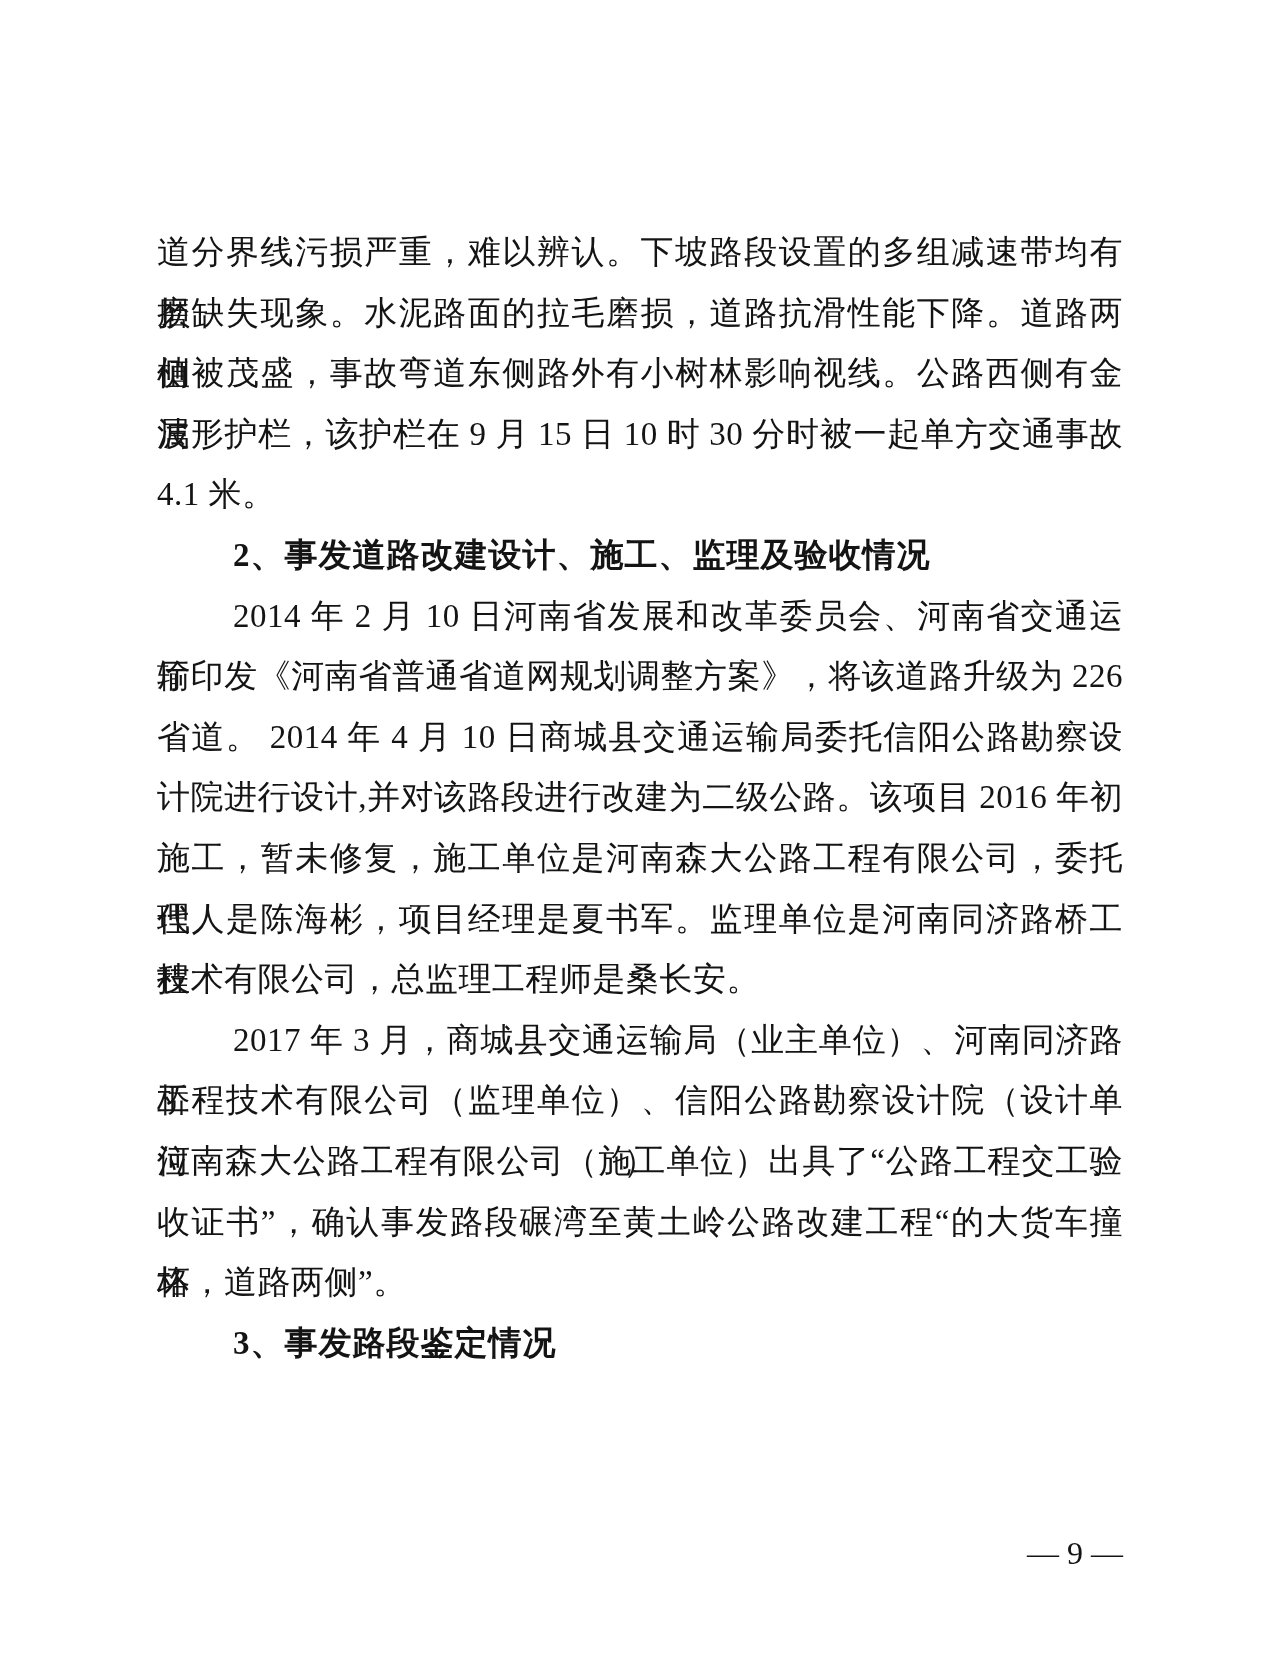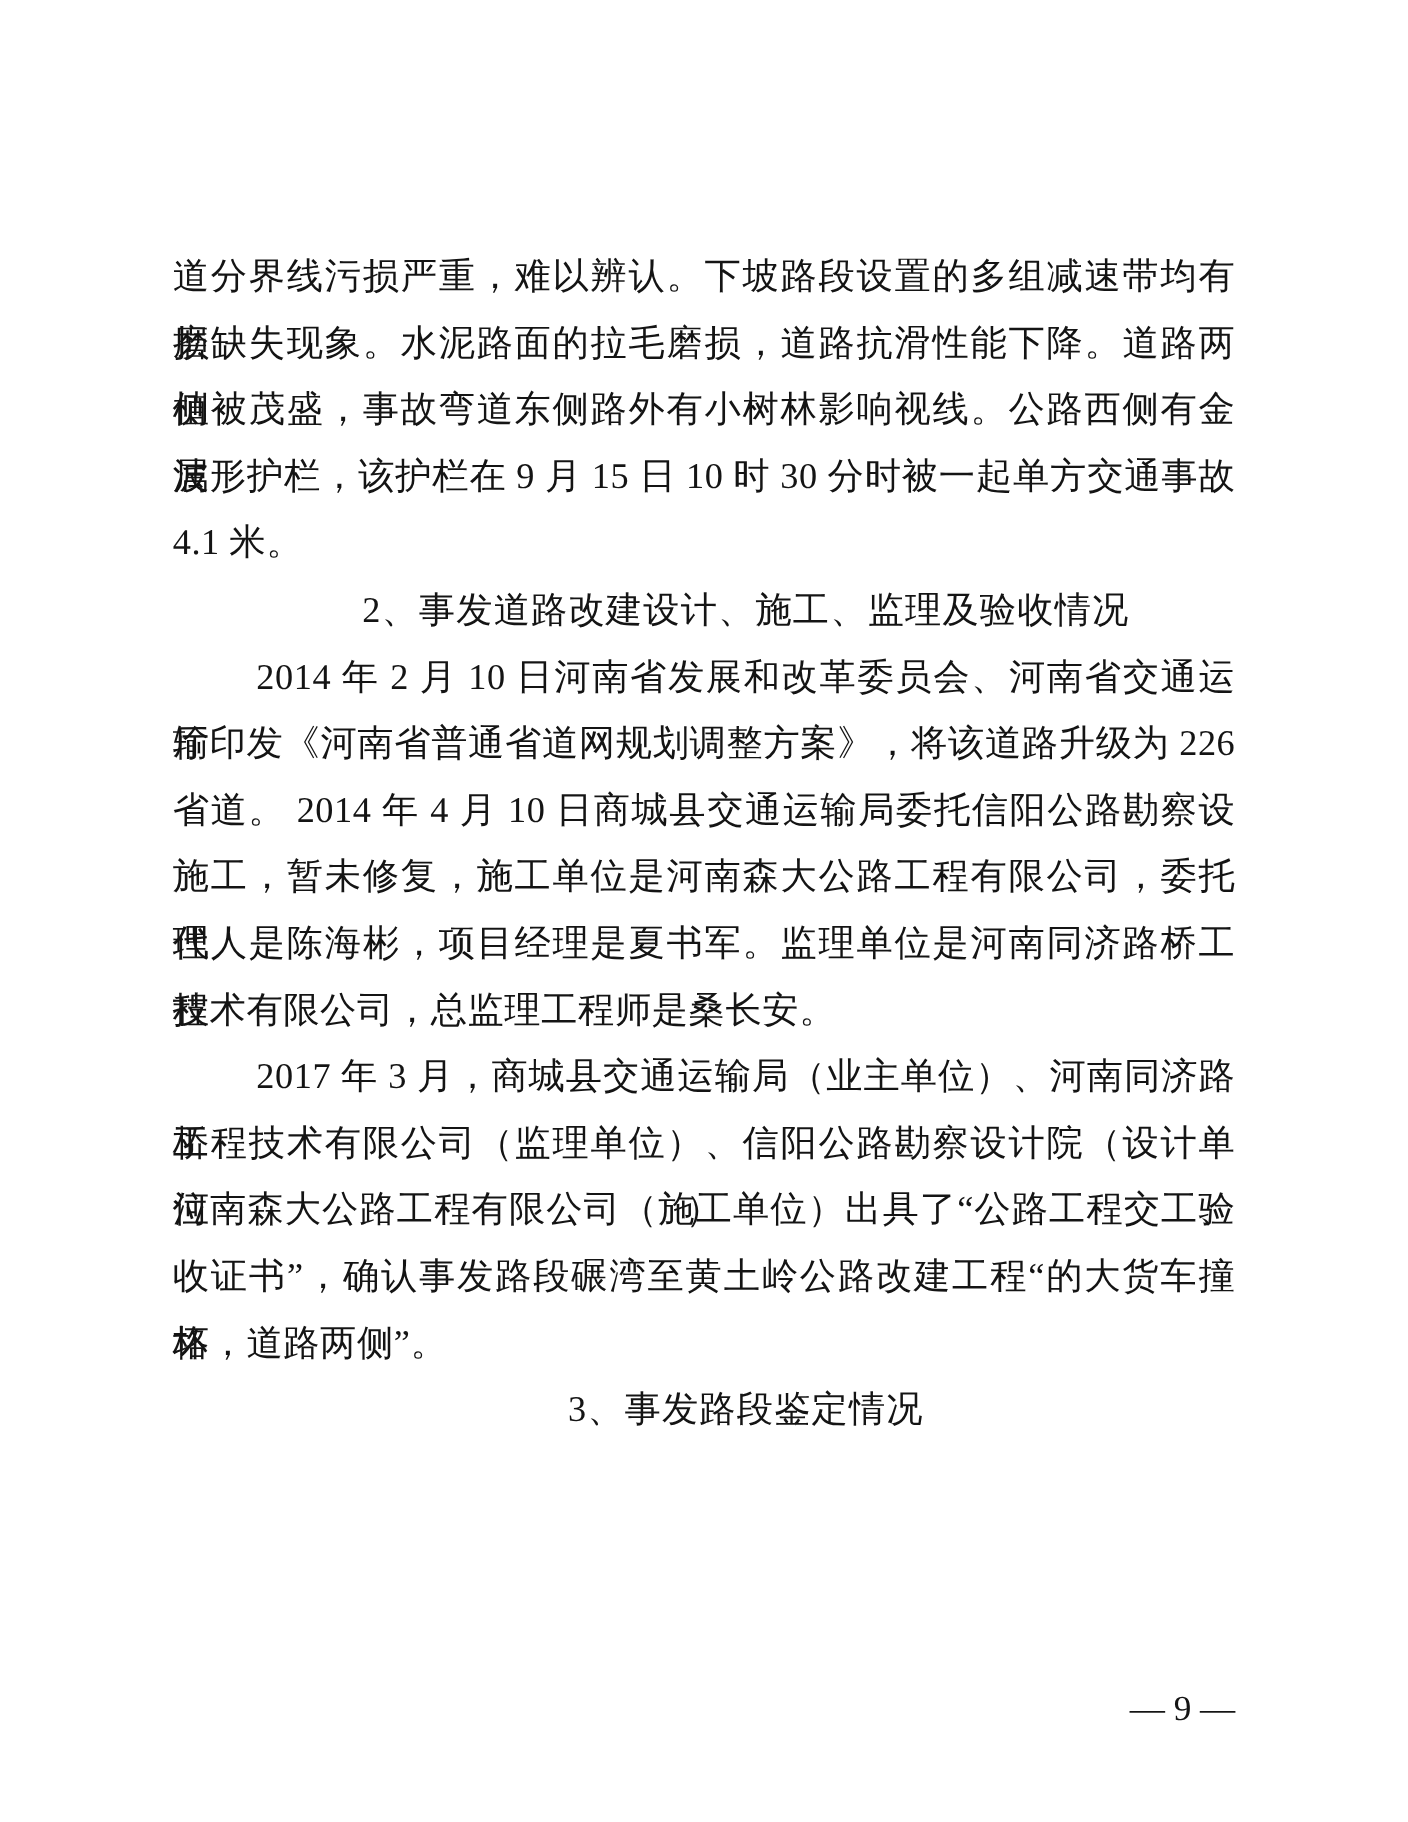--- a/index.html
+++ b/index.html
@@ -29,23 +29,22 @@
     letter-spacing: 0.5px;
   }
   .just {
     text-align: justify;
     text-align-last: justify;
   }
   .indent {
     text-indent: 76px;
   }
   .heading {
-    font-weight: normal;
+    font-weight: bold;
     letter-spacing: 1px;
-    text-align: center;
   }
   .pagenum {
     position: absolute;
     left: 157px;
     top: 1534px;
     width: 966px;
     text-align: right;
     font-size: 32px;
     line-height: 38px;
     color: #141414;
@@ -58,20 +57,21 @@
   <div class="textblock">
     <div class="line just">道分界线污损严重，难以辨认。下坡路段设置的多组减速带均有磨</div>
     <div class="line just">损缺失现象。水泥路面的拉毛磨损，道路抗滑性能下降。道路两侧</div>
     <div class="line just">植被茂盛，事故弯道东侧路外有小树林影响视线。公路西侧有金属</div>
     <div class="line just">波形护栏，该护栏在 9 月 15 日 10 时 30 分时被一起单方交通事故</div>
     <div class="line">4.1 米。</div>
     <div class="line heading indent">2、事发道路改建设计、施工、监理及验收情况</div>
     <div class="line just indent">2014 年 2 月 10 日河南省发展和改革委员会、河南省交通运输</div>
     <div class="line just">厅印发《河南省普通省道网规划调整方案》，将该道路升级为 226</div>
     <div class="line just">省道。 2014 年 4 月 10 日商城县交通运输局委托信阳公路勘察设</div>
+    <div class="line just">计院进行设计,并对该路段进行改建为二级公路。该项目 2016 年初</div>
     <div class="line just">施工，暂未修复，施工单位是河南森大公路工程有限公司，委托代</div>
     <div class="line just">理人是陈海彬，项目经理是夏书军。监理单位是河南同济路桥工程</div>
     <div class="line">技术有限公司，总监理工程师是桑长安。</div>
     <div class="line just indent">2017 年 3 月，商城县交通运输局（业主单位）、河南同济路桥</div>
     <div class="line just">工程技术有限公司（监理单位）、信阳公路勘察设计院（设计单位）、</div>
     <div class="line just">河南森大公路工程有限公司（施工单位）出具了“公路工程交工验</div>
     <div class="line just">收证书”，确认事发路段碾湾至黄土岭公路改建工程“的大货车撞坏</div>
     <div class="line">格，道路两侧”。</div>
     <div class="line heading indent">3、事发路段鉴定情况</div>
   </div>

